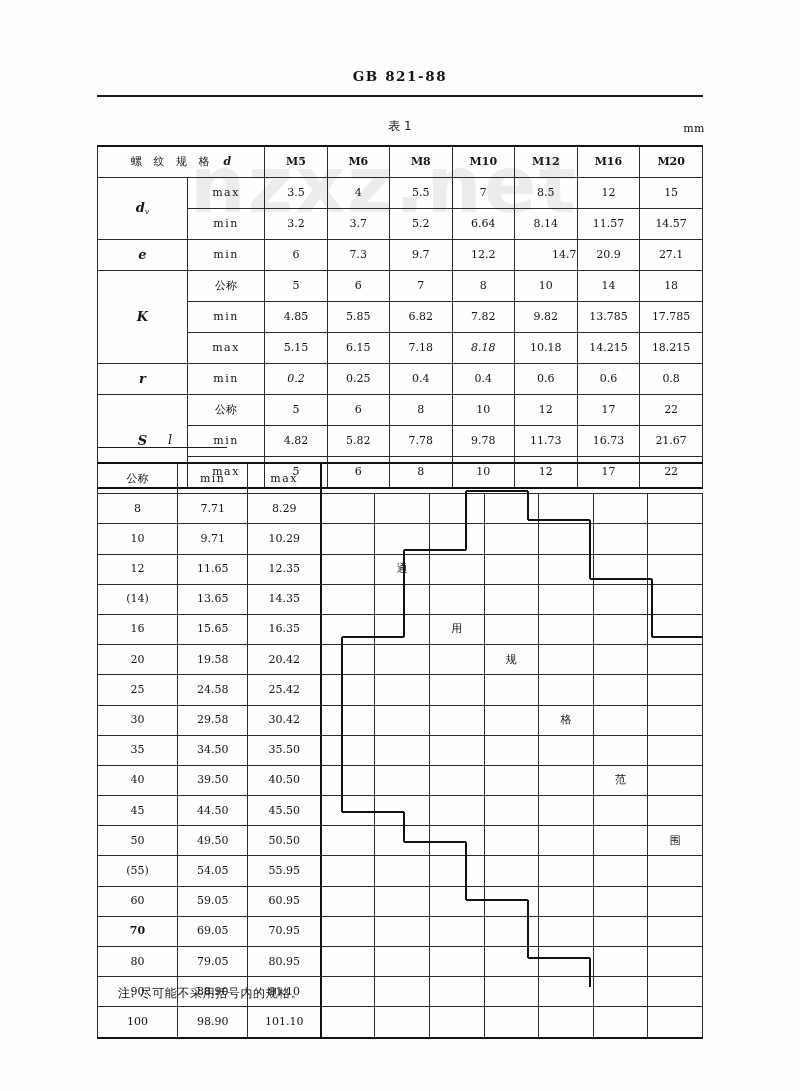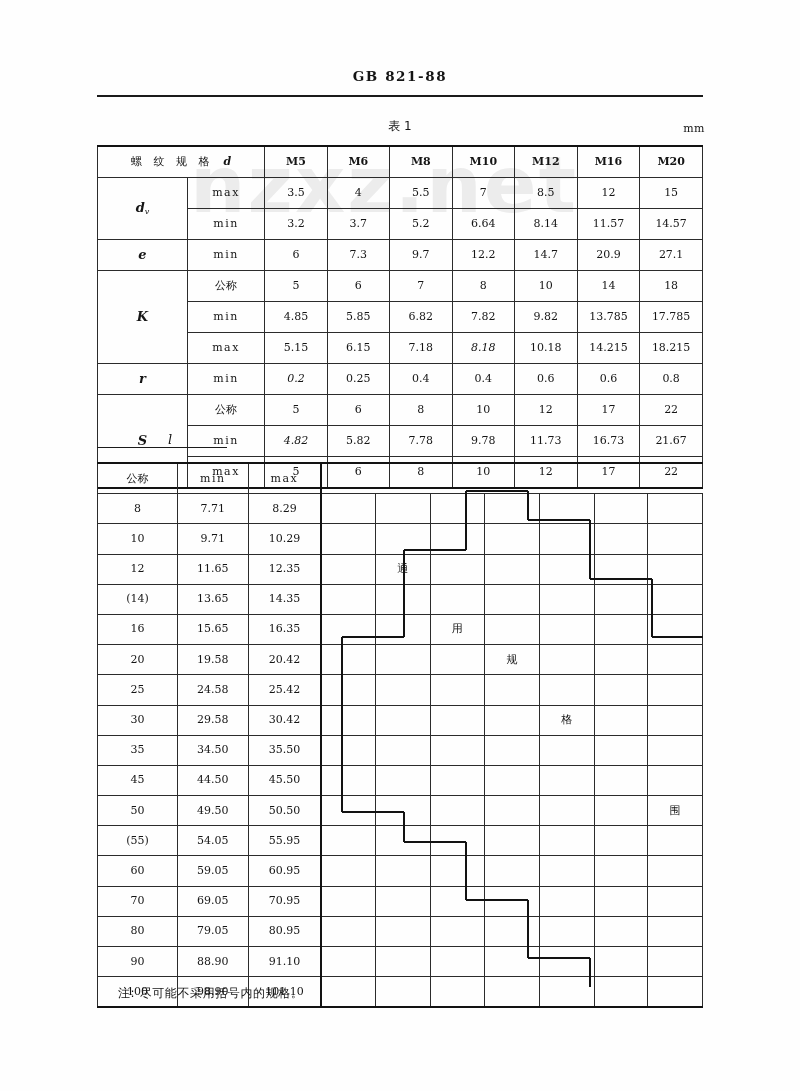--- a/index.html
+++ b/index.html
@@ -184,21 +184,21 @@
           <td style="width: 62px;">11.57</td>
           <td style="width: 62px;">14.57</td>
         </tr>
         <tr>
           <td rowspan="1" style="width: 90px;"><span class="ital" style="font-size: 13px;">e</span></td>
           <td class="mono-lbl" style="width: 77px;">min</td>
           <td style="width: 62px;">6</td>
           <td style="width: 62px;">7.3</td>
           <td style="width: 62px;">9.7</td>
           <td style="width: 62px;">12.2</td>
-          <td style="width: 62px;">14.7</td>
+          <td style="width: 62px; text-align: right;">14.7</td>
           <td style="width: 62px;">20.9</td>
           <td style="width: 62px;">27.1</td>
         </tr>
         <tr>
           <td rowspan="3" style="width: 90px;"><span class="ital" style="font-size: 13px;">K</span></td>
           <td class="mono-lbl cn" style="width: 77px; letter-spacing: 0px;">公称</td>
           <td style="width: 62px;">5</td>
           <td style="width: 62px;">6</td>
           <td style="width: 62px;">7</td>
           <td style="width: 62px;">8</td>
@@ -243,21 +243,21 @@
           <td style="width: 62px;">5</td>
           <td style="width: 62px;">6</td>
           <td style="width: 62px;">8</td>
           <td style="width: 62px;">10</td>
           <td style="width: 62px;">12</td>
           <td style="width: 62px;">17</td>
           <td style="width: 62px;">22</td>
         </tr>
         <tr>
           <td class="mono-lbl" style="width: 77px;">min</td>
-          <td style="width: 62px; font-style: italic;">4.82</td>
+          <td style="width: 62px;">4.82</td>
           <td style="width: 62px;">5.82</td>
           <td style="width: 62px;">7.78</td>
           <td style="width: 62px;">9.78</td>
           <td style="width: 62px;">11.73</td>
           <td style="width: 62px;">16.73</td>
           <td style="width: 62px;">21.67</td>
         </tr>
         <tr>
           <td class="mono-lbl t-outer-bot" style="width: 77px;">max</td>
           <td class="t-outer-bot" style="width: 62px;">5</td>
@@ -390,20 +390,32 @@
           <td class="thickR" style="width: 78px;">35.50</td>
           <td style="width: 62px;">&nbsp;</td>
           <td style="width: 62px;">&nbsp;</td>
           <td style="width: 62px;">&nbsp;</td>
           <td style="width: 62px;">&nbsp;</td>
           <td style="width: 62px;">&nbsp;</td>
           <td style="width: 62px;">&nbsp;</td>
           <td style="width: 62px;">&nbsp;</td>
         </tr>
         <tr>
+          <td style="width: 90px;">40</td>
+          <td style="width: 77px;">39.50</td>
+          <td class="thickR" style="width: 78px;">40.50</td>
+          <td style="width: 62px;">&nbsp;</td>
+          <td style="width: 62px;">&nbsp;</td>
+          <td style="width: 62px;">&nbsp;</td>
+          <td style="width: 62px;">&nbsp;</td>
+          <td style="width: 62px;">&nbsp;</td>
+          <td style="width: 62px;"><span class="cn">范</span></td>
+          <td style="width: 62px;">&nbsp;</td>
+        </tr>
+        <tr>
           <td style="width: 90px;">45</td>
           <td style="width: 77px;">44.50</td>
           <td class="thickR" style="width: 78px;">45.50</td>
           <td style="width: 62px;">&nbsp;</td>
           <td style="width: 62px;">&nbsp;</td>
           <td style="width: 62px;">&nbsp;</td>
           <td style="width: 62px;">&nbsp;</td>
           <td style="width: 62px;">&nbsp;</td>
           <td style="width: 62px;">&nbsp;</td>
           <td style="width: 62px;">&nbsp;</td>
@@ -438,21 +450,21 @@
           <td class="thickR" style="width: 78px;">60.95</td>
           <td style="width: 62px;">&nbsp;</td>
           <td style="width: 62px;">&nbsp;</td>
           <td style="width: 62px;">&nbsp;</td>
           <td style="width: 62px;">&nbsp;</td>
           <td style="width: 62px;">&nbsp;</td>
           <td style="width: 62px;">&nbsp;</td>
           <td style="width: 62px;">&nbsp;</td>
         </tr>
         <tr>
-          <td style="width: 90px;">70</td>
+          <td style="width: 90px; font-weight: bold;">70</td>
           <td style="width: 77px;">69.05</td>
           <td class="thickR" style="width: 78px;">70.95</td>
           <td style="width: 62px;">&nbsp;</td>
           <td style="width: 62px;">&nbsp;</td>
           <td style="width: 62px;">&nbsp;</td>
           <td style="width: 62px;">&nbsp;</td>
           <td style="width: 62px;">&nbsp;</td>
           <td style="width: 62px;">&nbsp;</td>
           <td style="width: 62px;">&nbsp;</td>
         </tr>

